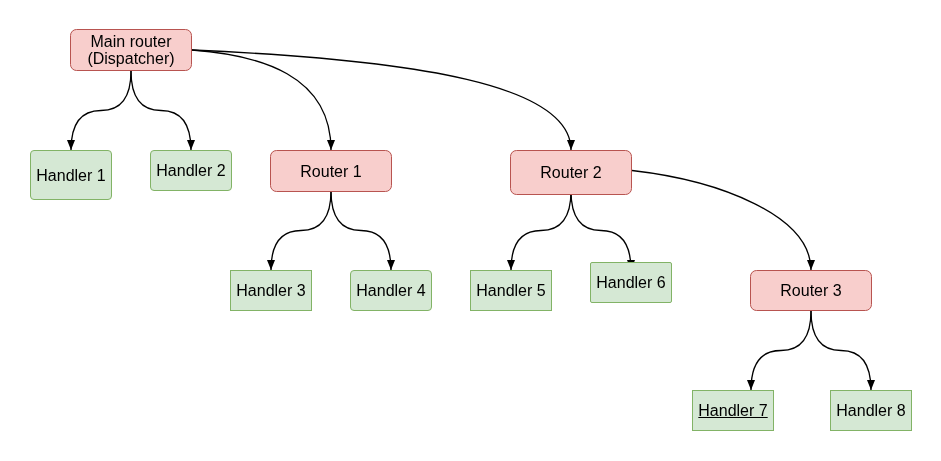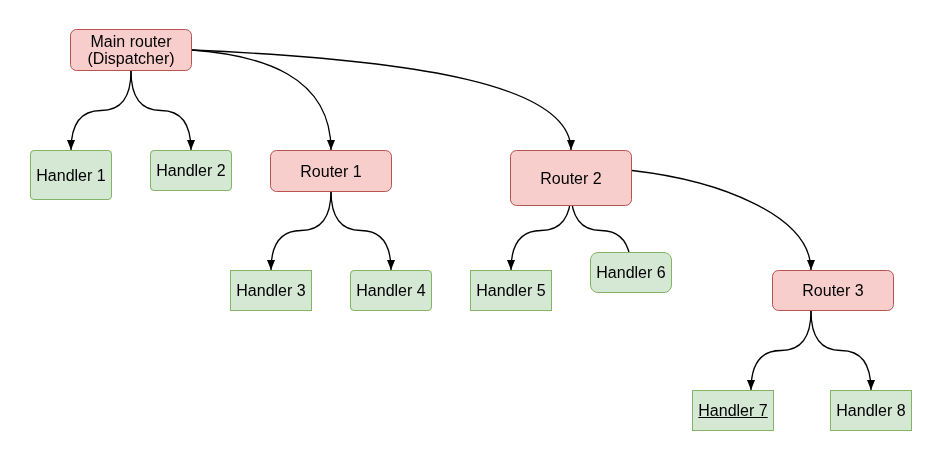--- a/index.html
+++ b/index.html
@@ -65,46 +65,46 @@
     <div class="node handler" style="left: 150px; top: 150px; width: 82px; height: 41px; border-radius: 4px;">
       <div>
         <div>Handler 2</div>
       </div>
     </div>
     <div class="node router" style="left: 270px; top: 150px; width: 122px; height: 42px; border-radius: 6.5px;">
       <div>
         <div>Router 1</div>
       </div>
     </div>
-    <div class="node router" style="left: 510px; top: 150px; width: 122px; height: 56px; border-radius: 6.5px;">
+    <div class="node router" style="left: 510px; top: 150px; width: 122px; height: 45px; border-radius: 6.5px;">
       <div>
         <div>Router 2</div>
       </div>
     </div>
     <div class="node handler" style="left: 230px; top: 270px; width: 82px; height: 41px; border-radius: 0px; align-items: center;">
       <div>
         <div>Handler 3</div>
       </div>
     </div>
     <div class="node handler" style="left: 350px; top: 270px; width: 82px; height: 41px; border-radius: 4px;">
       <div>
         <div>Handler 4</div>
       </div>
     </div>
     <div class="node handler" style="left: 470px; top: 270px; width: 82px; height: 41px; border-radius: 0px; align-items: center;">
       <div>
         <div>Handler 5</div>
       </div>
     </div>
-    <div class="node handler" style="left: 590px; top: 252px; width: 82px; height: 41px; border-radius: 8px;">
+    <div class="node handler" style="left: 590px; top: 262px; width: 82px; height: 41px; border-radius: 2px;">
       <div>
         <div>Handler 6</div>
       </div>
     </div>
-    <div class="node router" style="left: 772px; top: 270px; width: 122px; height: 41px; border-radius: 6.5px;">
+    <div class="node router" style="left: 750px; top: 270px; width: 122px; height: 41px; border-radius: 6.5px;">
       <div>
         <div>Router 3</div>
       </div>
     </div>
     <div class="node handler" style="left: 692px; top: 390px; width: 82px; height: 41px; border-radius: 0px; text-decoration: underline;">
       <div>
         <div>Handler 7</div>
       </div>
     </div>
     <div class="node handler" style="left: 830px; top: 390px; width: 82px; height: 41px; border-radius: 0px;">

